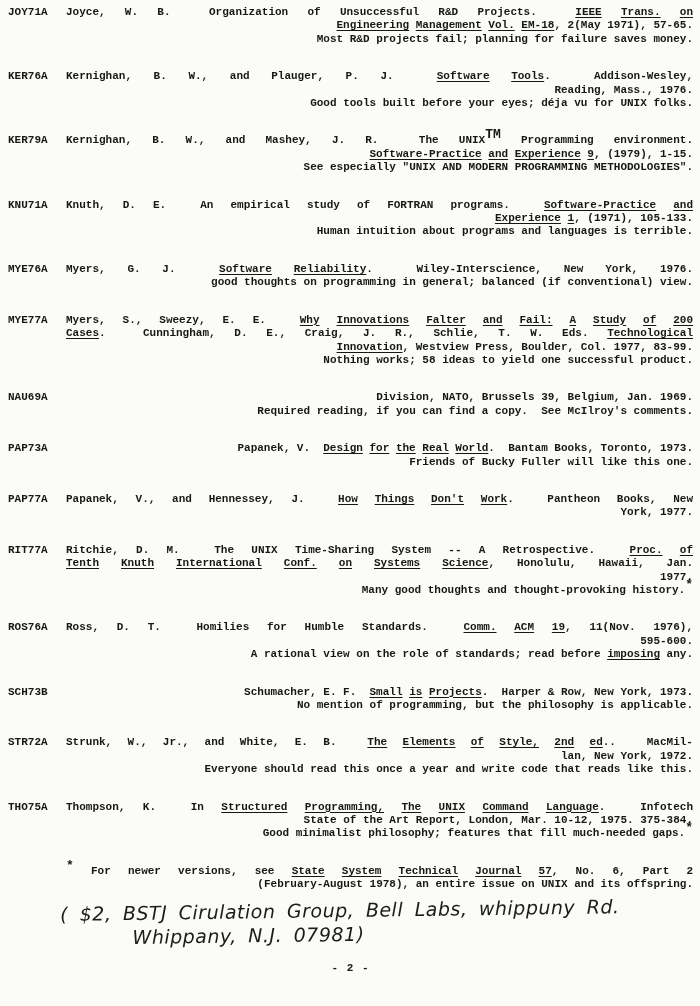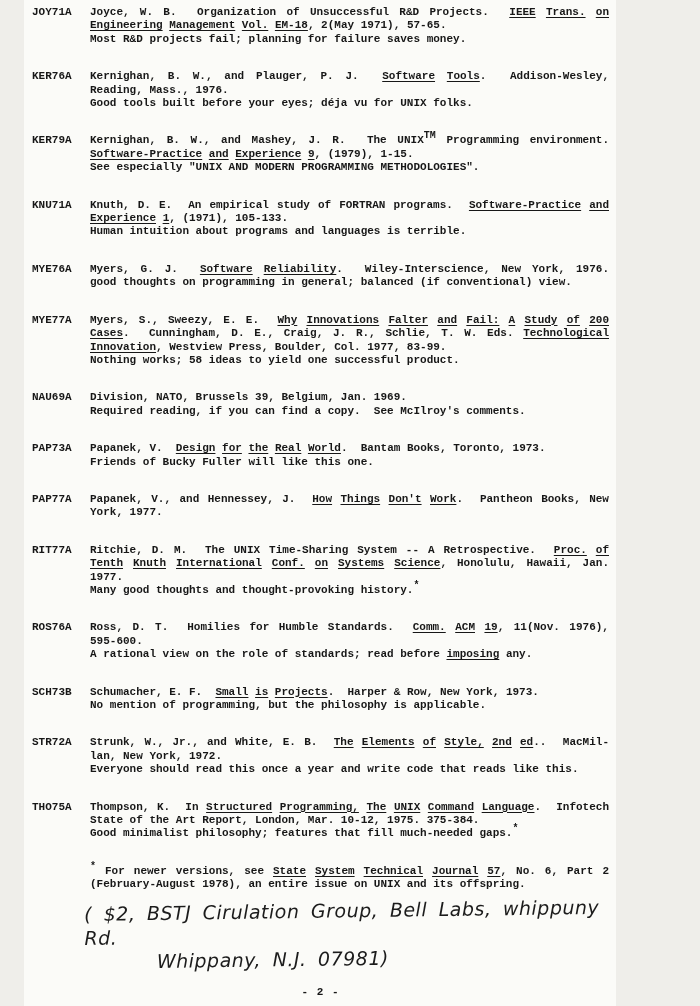--- a/index.html
+++ b/index.html
@@ -1,36 +1,35 @@
 <!DOCTYPE html>
 <html><head>
 <meta charset="utf-8">
 <style>
   html,body{margin:0;padding:0;background:#efeeea;}
   .page{
     position:relative;
-    width:592px;height:1006px;
+    width:700px;height:1006px;
     box-sizing:border-box;
     padding:6px 7px 0 8px;
     background:#fbfbf8;
     color:#171717;
     font-family:"Liberation Mono","DejaVu Sans Mono",monospace;
     font-weight:bold;
     font-size:11px;
     line-height:13.4px;
     overflow:hidden;
-    margin-left:24px;
   }
   .entry{display:flex;margin-bottom:24px;}
   .entry-id{flex:0 0 58px;width:58px;}
   .entry-body{flex:1 1 auto;min-width:0;}
-  .line{white-space:pre-wrap;}
+  .line{white-space:pre-wrap;text-align:right;}
   .line.j{text-align:justify;text-align-last:justify;}
   .u{text-decoration:underline;text-decoration-thickness:1px;text-underline-offset:2px;}
-  .sup{font-size:10px;vertical-align:super;line-height:0;}
+  .sup{font-size:13px;vertical-align:super;line-height:0;}
   .footnote{margin:16px 0 0 58px;}
   .handwriting{
     margin:10px 0 0 52px;
     font-family:"DejaVu Sans",sans-serif;
     font-style:italic;
     font-weight:normal;
     font-size:19px;
     line-height:24px;
     letter-spacing:.5px;
     word-spacing:5px;

